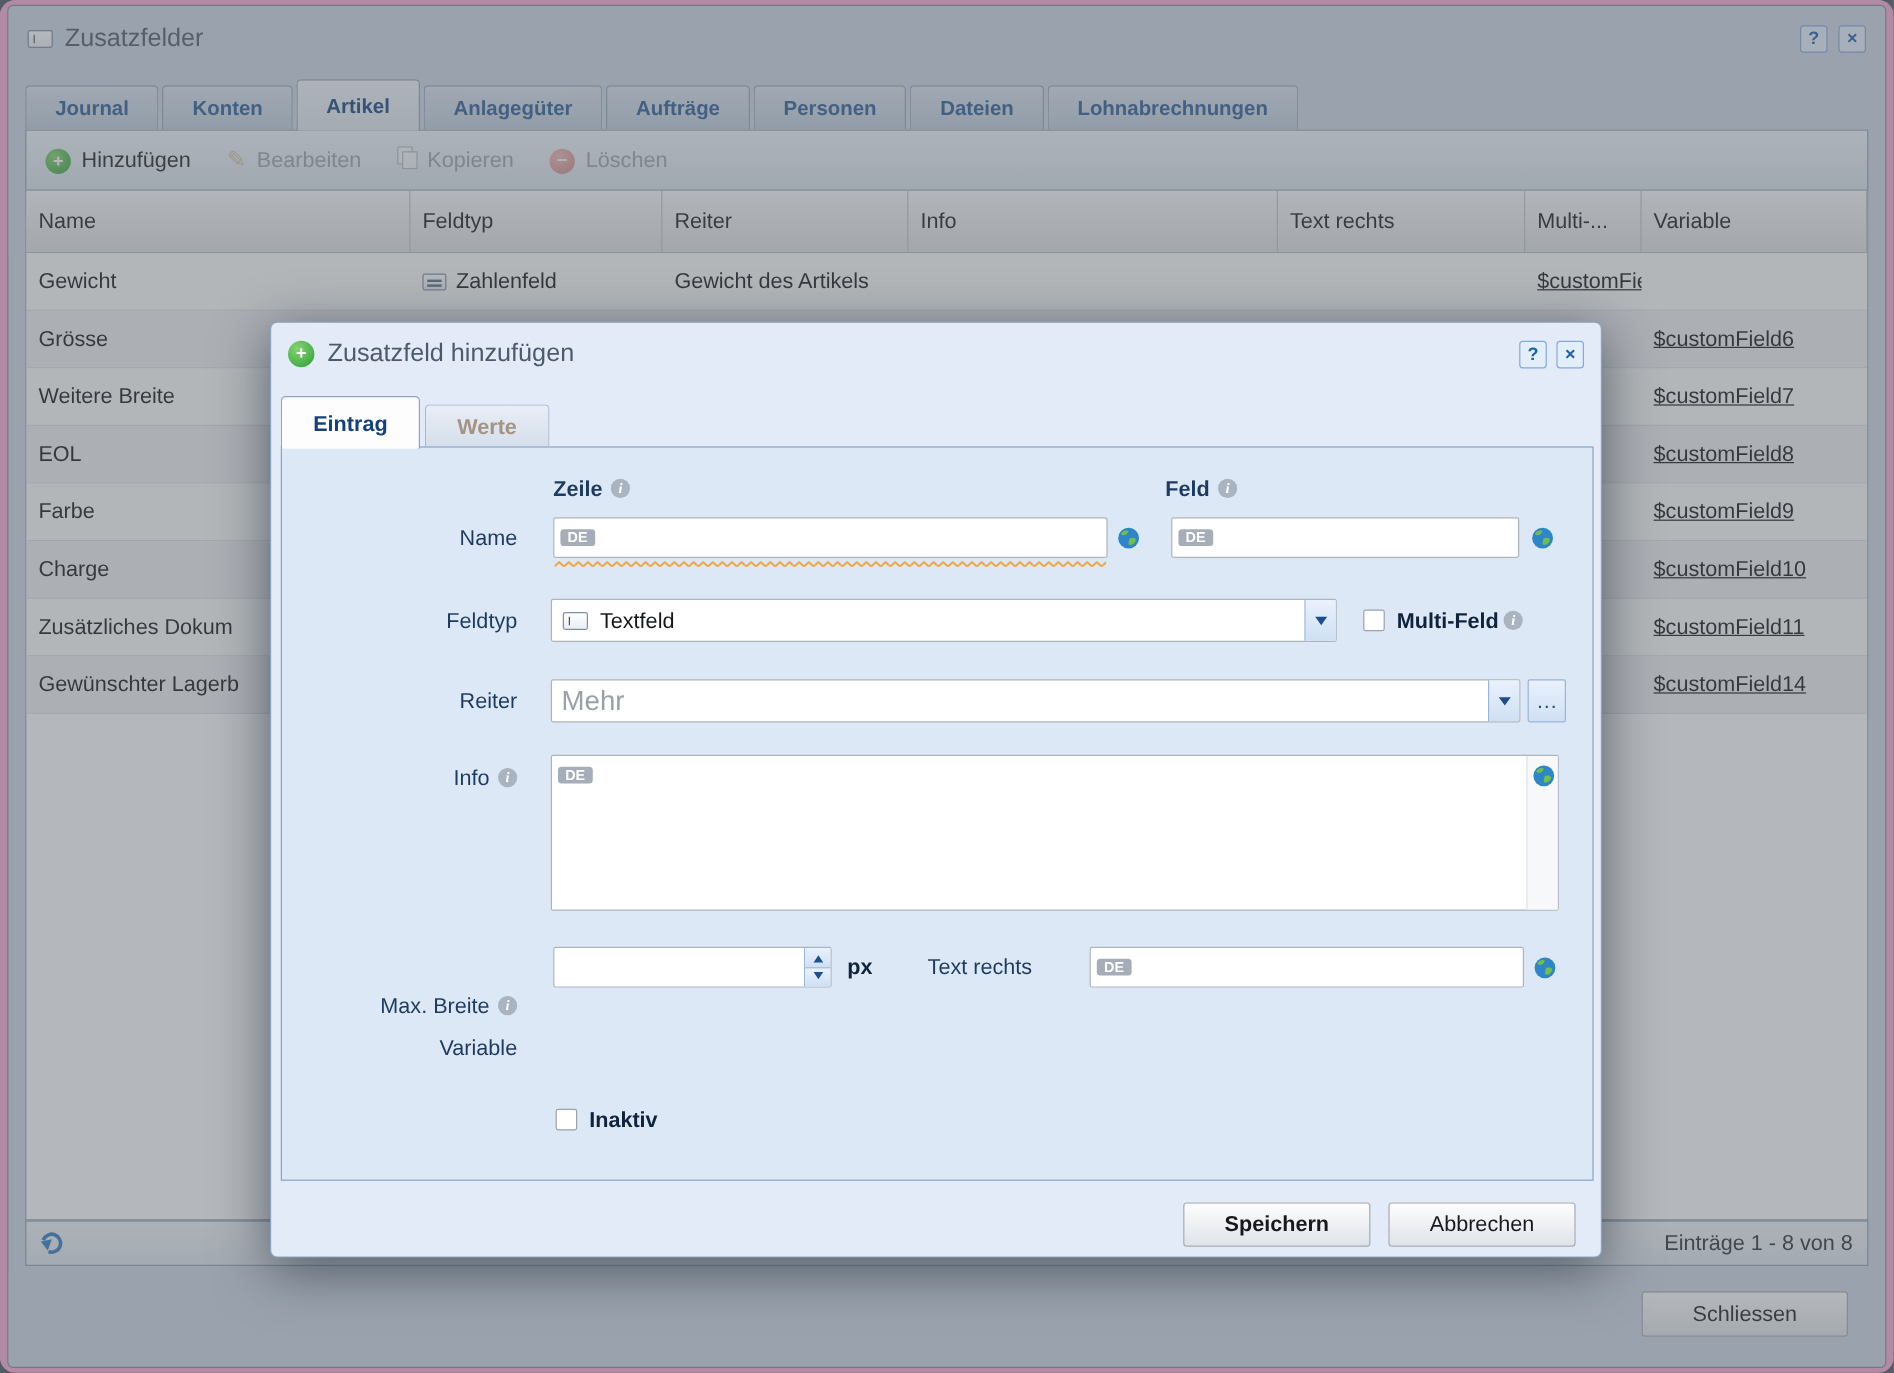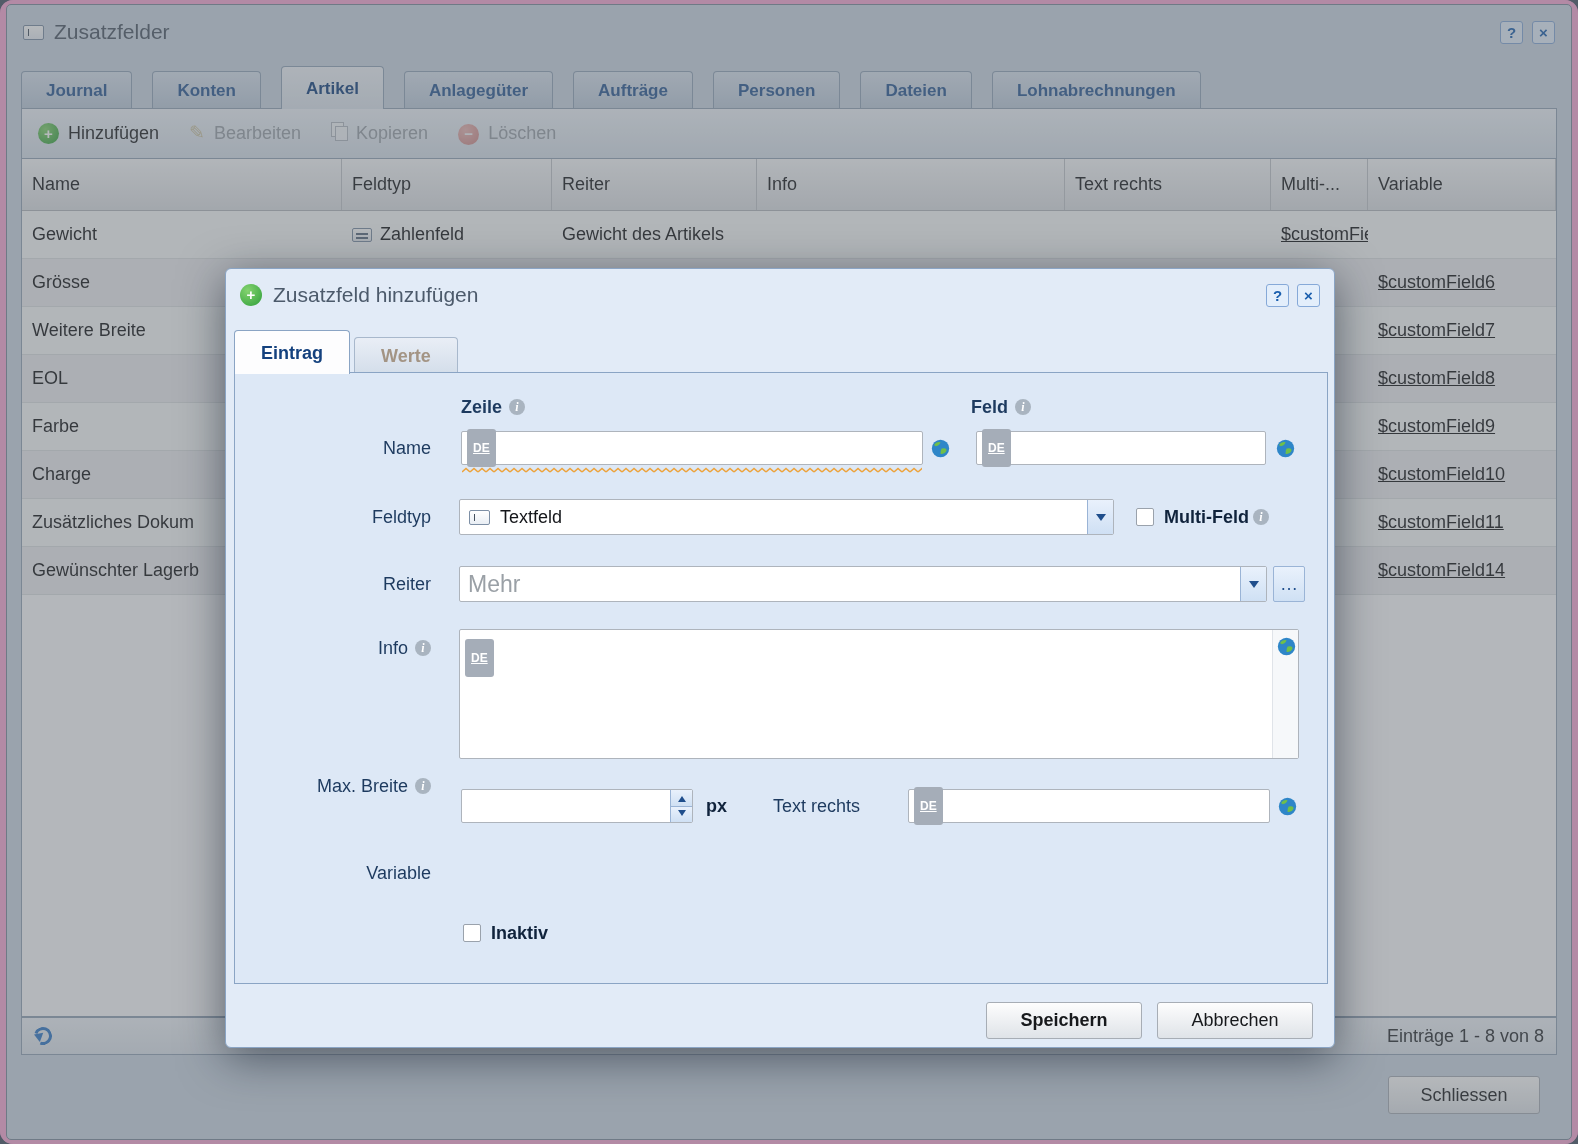--- a/index.html
+++ b/index.html
@@ -15,21 +15,21 @@
   .win-title { font-size:21px; color:#4d5866; margin-left:10px; }
   .win-tools { margin-left:auto; display:flex; gap:9px; }
   .sq-btn { width:23px; height:23px; background:#e3eefb; border:1px solid #86a9d8; border-radius:3px;
             color:#1b5fae; font-weight:bold; font-size:15px; line-height:21px; text-align:center; cursor:pointer; }
 
   .ic-field { display:inline-block; width:21px; height:15px; border:1px solid #7d8fa5;
               background:linear-gradient(#ffffff,#e9eef4); border-radius:2px; position:relative; }
   .ic-field::after { content:""; position:absolute; left:4px; top:3px; bottom:3px; width:1px; background:#44505e; }
 
   .tabbar { position:absolute; left:14px; top:58px; right:14px; height:46px;
-            display:flex; align-items:flex-end; gap:20px; border-bottom:1px solid #93a3b5; }
+            display:flex; align-items:flex-end; gap:3px; border-bottom:1px solid #93a3b5; }
   .tab { padding:0 24px; height:37px; line-height:37px; font-weight:bold; font-size:17px; color:#2c5a94;
          background:linear-gradient(#d8e2ee,#bdcbdb); border:1px solid #93a5ba; border-bottom:none;
          border-radius:4px 4px 0 0; cursor:pointer; white-space:nowrap; }
   .tab.active { height:43px; line-height:43px; background:linear-gradient(#f0f4f9,#dde5ee);
                 color:#14417e; margin-bottom:-1px; }
 
   .toolbar { position:absolute; left:14px; top:104px; right:14px; height:50px;
              background:linear-gradient(#eef3f9,#d7e0ea); border:1px solid #93a3b5; border-top:none;
              display:flex; align-items:center; gap:30px; padding:0 16px; }
   .tbtn { display:flex; align-items:center; gap:9px; font-size:18px; color:#1c1e21; cursor:pointer; }
@@ -71,21 +71,21 @@
   .status-right { margin-left:auto; }
   .ic-refresh { position:relative; display:inline-block; width:18px; height:18px;
                 border:3px solid #3079c8; border-radius:50%; border-left-color:transparent;
                 transform:rotate(-25deg); }
   .ic-refresh::after { content:""; position:absolute; left:-7px; top:-3px;
                 border:5px solid transparent; border-right:8px solid #3079c8; transform:rotate(45deg); }
 
   .btn { background:linear-gradient(#fdfdfd,#dfe3e8); border:1px solid #a7adb5; border-radius:3px;
          font-size:18px; color:#17191c; text-align:center; cursor:pointer;
          display:flex; align-items:center; justify-content:center; }
-  .schliessen { position:absolute; right:31px; bottom:25px; width:152px; height:38px;margin-left:44px; }
+  .schliessen { position:absolute; right:31px; bottom:25px; width:172px; height:38px;margin-left:44px; }
 
   
   .mask { position:absolute; inset:0; background:rgba(96,102,110,0.46); z-index:40; }
 
   
   .dialog { position:absolute; left:225px; top:268px; width:1110px; height:780px; z-index:60;
             background:#e2ebf7; border:1px solid #8aa4c4; border-radius:6px;
             box-shadow:0 10px 45px rgba(15,25,40,.55); }
   .dlg-header { position:absolute; left:0; top:0; right:0; height:52px;
                 display:flex; align-items:center; padding:0 14px; }
@@ -109,22 +109,22 @@
              display:flex; align-items:center; gap:7px; height:24px; }
   .info-ic { display:inline-block; width:16px; height:16px; border-radius:50%; background:#a9b4c0;
              color:#fff; font:italic bold 12px/16px "Liberation Serif", serif; text-align:center; flex:none; }
 
   .tfield { position:absolute; background:#fff; border:1px solid #aeb4bc; border-radius:2px;
             display:flex; align-items:center; }
   .tfield input, .tfield textarea { border:none; outline:none; flex:1; height:100%; width:100%;
             font-size:23px; color:#222; padding:0 8px; background:transparent; resize:none; }
   .tfield textarea { padding-top:8px; }
   .tfield input::placeholder, .tfield textarea::placeholder { color:#9aa0a6; }
-  .de-badge { background:#a5adb8; color:#fff; font-weight:bold; font-size:12px; padding:12px 6px;
-              border-radius:3px; margin-left:5px; flex:none;text-decoration:underline; }
+  .de-badge { background:#a5adb8; color:#fff; font-weight:bold; font-size:12px; padding:0 6px;
+              border-radius:3px; margin-left:5px; flex:none; }
   .globe-btn { position:absolute; width:24px; height:24px; display:flex; align-items:center;
                justify-content:center; cursor:pointer; }
 
   .trigger { margin-left:auto; width:26px; align-self:stretch; flex:none;
              background:linear-gradient(#e9f1fc,#cfe0f4); border-left:1px solid #9ab4d6;
              display:flex; align-items:center; justify-content:center; cursor:pointer; }
   .arr-dn { width:0; height:0; border:5px solid transparent; border-top:7px solid #1f4e8c; margin-top:6px; }
   .arr-up-sm { width:0; height:0; border:4px solid transparent; border-bottom:6px solid #1f4e8c; margin-bottom:2px; }
   .arr-dn-sm { width:0; height:0; border:4px solid transparent; border-top:6px solid #1f4e8c; margin-top:2px; }
   .spinner { margin-left:auto; width:22px; align-self:stretch; flex:none; display:flex; flex-direction:column;
@@ -383,21 +383,21 @@
         <span class="globe-btn" style="left:1px; top:4px;">
           <svg width="19" height="19" viewBox="0 0 16 16">
               <circle cx="8" cy="8" r="7.3" fill="#2e86c8"></circle>
               <path d="M2.5 5 Q4.5 1.8 8 2.8 Q7 6 4 6 Z" fill="#6fbf4a"></path>
               <path d="M9 8 Q13.5 7 13 10 Q11 13.5 8 12.5 Q8 9 9 8 Z" fill="#6fbf4a"></path>
             </svg>
         </span>
       </span>
     </div>
 
-    <span class="flabel" style="top:500px;">
+    <span class="flabel" style="top:552px;">
       <span>Max. Breite</span>
       <span class="info-ic">i</span>
     </span>
     <div class="tfield" style="left:235px; top:520px; width:232px; height:34px;">
       <input type="text" style="">
       <span class="spinner">
         <span class="spin-half">
             <span class="arr-up-sm"></span>
           </span>
         <span class="spin-half">

